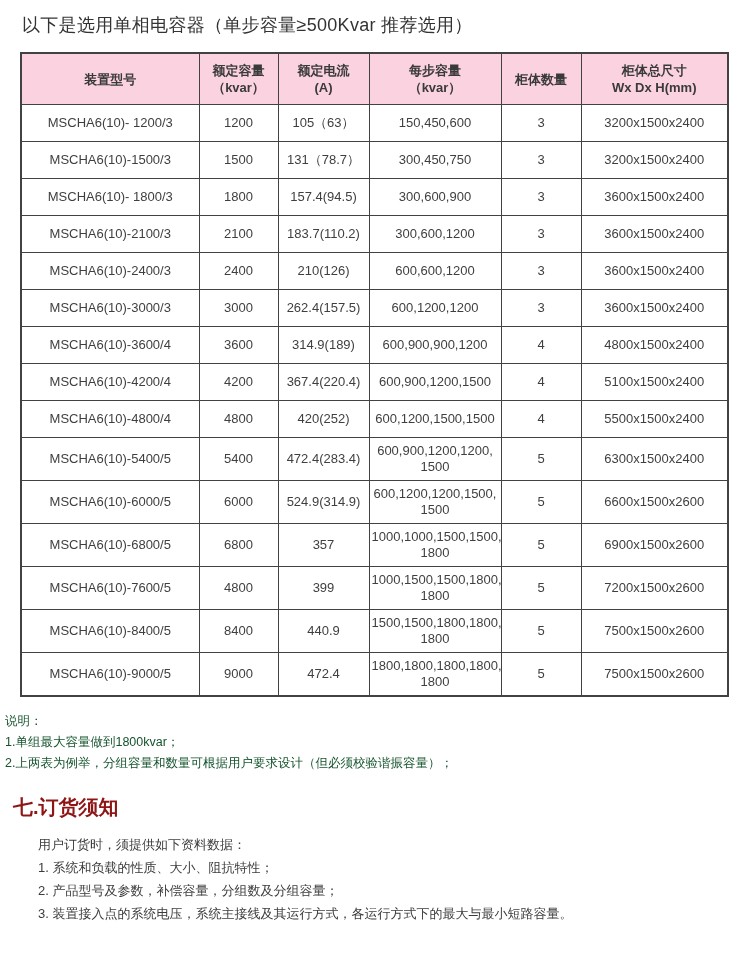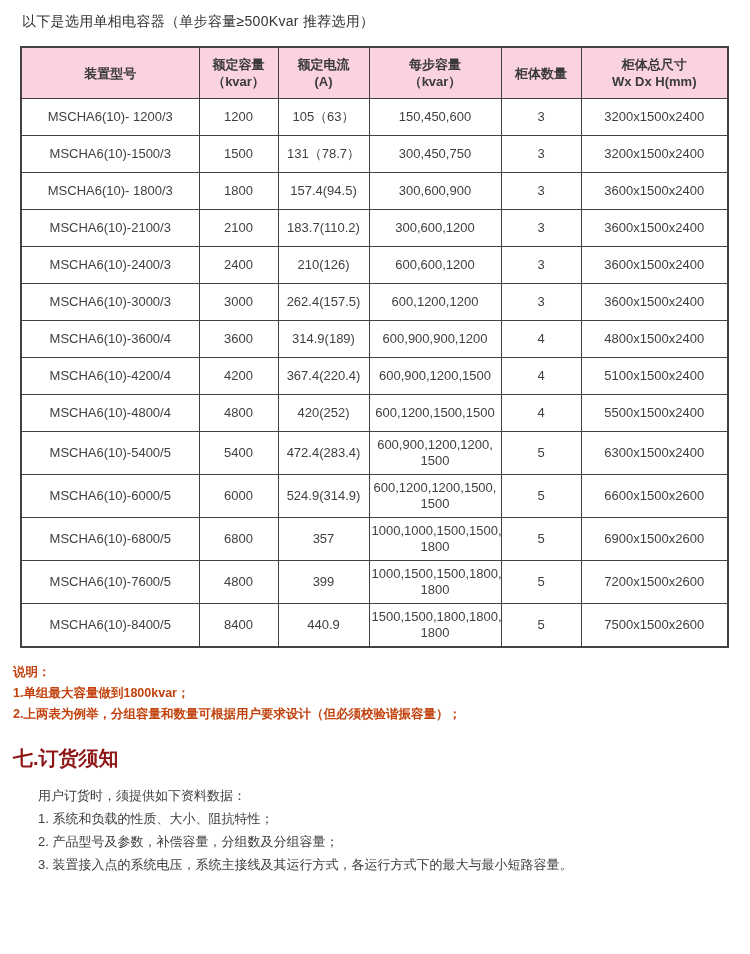--- a/index.html
+++ b/index.html
@@ -9,21 +9,21 @@
   }
   body {
     width: 750px;
     height: 954px;
     font-family: "Liberation Sans", "DejaVu Sans", sans-serif;
     color: #3c3c3c;
     overflow: hidden;
   }
   .intro {
     margin: 13px 0 0 22px;
-    font-size: 14px;
+    font-size: 18px;
     color: #333333;
     letter-spacing: 0.3px;
   }
   table.spec {
     border-collapse: collapse;
     table-layout: fixed;
     width: 707px;
     margin: 15px 12px 0 20px;
     border: 2px solid var(--border-dark, #3f3f3f);
   }
@@ -52,26 +52,25 @@
     background: #ffffff;
   }
   col.c-model { width: 178px; }
   col.c-cap   { width: 79px; }
   col.c-cur   { width: 91px; }
   col.c-step  { width: 132px; }
   col.c-num   { width: 80px; }
   col.c-size  { width: 147px; }
 
   .notes {
-    margin: 14px 0 0 13px;
+    margin: 14px 0 0 5px;
     width: 722px;
     font-size: 12.5px;
     line-height: 21px;
-    color: #c2410c;
-    font-weight: bold;
+    color: #14532d;
   }
   .notes .note-line {
     padding-left: 9px;
     text-indent: -9px;
   }
   .order-heading {
     margin: 20px 0 0 13px;
     font-size: 20px;
     font-weight: bold;
     color: var(--heading-red, #8e1515);
@@ -223,20 +222,29 @@
       </tr>
       <tr>
         <td>MSCHA6(10)-8400/5</td>
         <td>8400</td>
         <td>440.9</td>
         <td>1500,1500,1800,1800,
 1800</td>
         <td>5</td>
         <td>7500x1500x2600</td>
       </tr>
+      <tr>
+        <td>MSCHA6(10)-9000/5</td>
+        <td>9000</td>
+        <td>472.4</td>
+        <td>1800,1800,1800,1800,
+1800</td>
+        <td>5</td>
+        <td>7500x1500x2600</td>
+      </tr>
     </tbody>
 </table>
 
 <div class="notes">
   <div class="note-line">说明：</div>
   <div class="note-line">1.单组最大容量做到1800kvar；</div>
   <div class="note-line">2.上两表为例举，分组容量和数量可根据用户要求设计（但必须校验谐振容量）；</div>
 </div>
 
 <div class="order-heading">七.订货须知</div>

